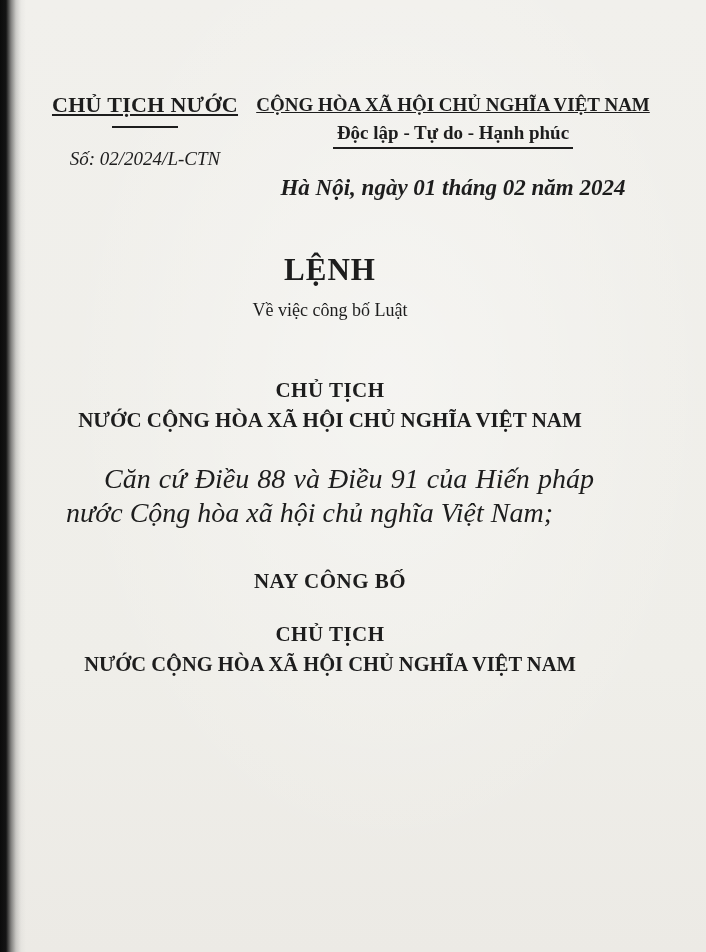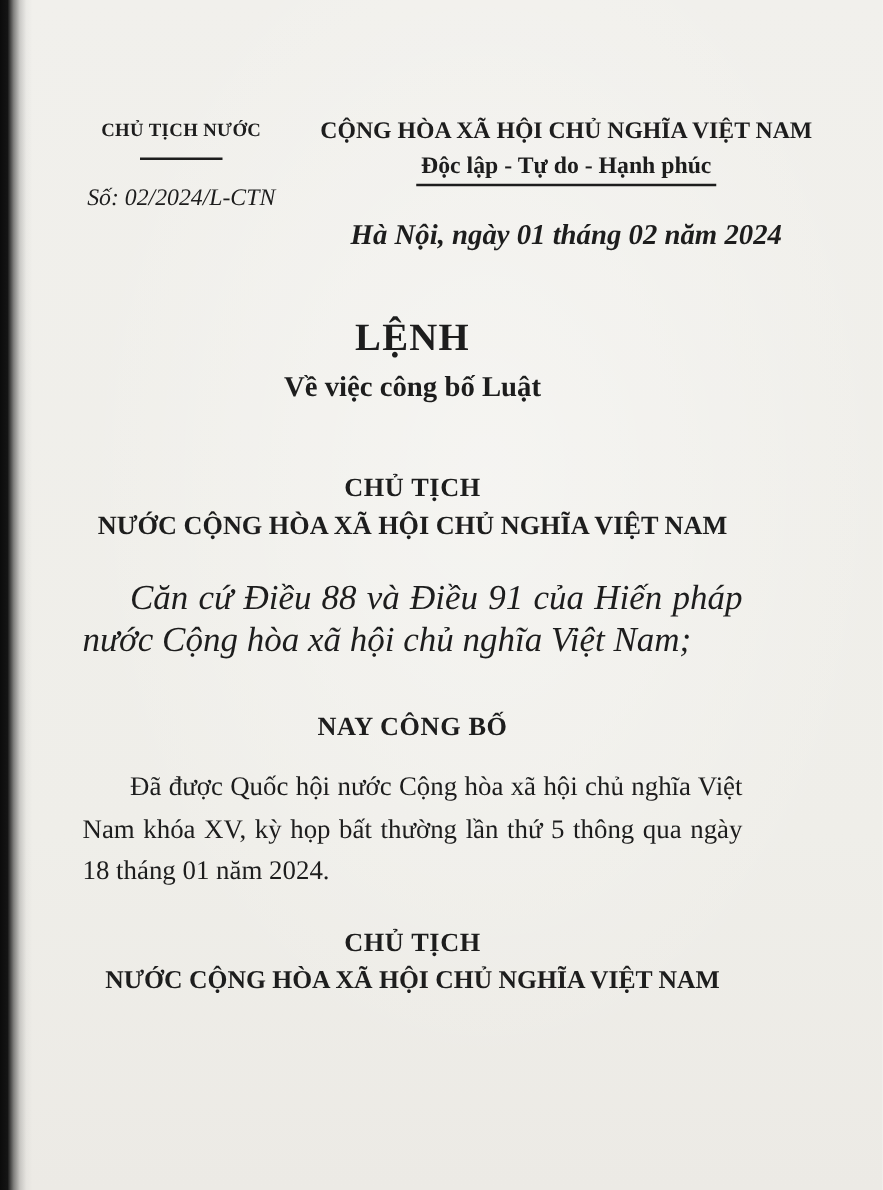--- a/index.html
+++ b/index.html
@@ -33,24 +33,25 @@
     display:flex;
     padding:94px 50px 0 40px;
   }
   .header-left{
     width:210px;
     text-align:center;
     flex:0 0 auto;
   }
   .org-name{
     font-weight:bold;
-    font-size:15px;
+    font-size:22px;
     line-height:22px;
     letter-spacing:0.3px;
     white-space:nowrap;
+    text-decoration:underline;
   }
   .org-rule{
     width:66px;
     border:0;
     border-top:2.5px solid #1d1d1d;
     margin:10px auto 20px auto;
   }
   .doc-number{
     font-size:19px;
     line-height:22px;
@@ -59,20 +60,21 @@
   }
   .header-right{
     flex:1;
     text-align:center;
   }
   .nation-line{
     font-weight:bold;
     font-size:19px;
     line-height:22px;
     white-space:nowrap;
+    text-decoration:underline;
   }
   .motto-line{
     display:inline-block;
     font-weight:bold;
     font-size:19px;
     line-height:22px;
     margin-top:6px;
     padding:0 4px 3px 4px;
     border-bottom:2.5px solid #1d1d1d;
     white-space:nowrap;
@@ -93,22 +95,22 @@
   .doc-title{
     text-align:center;
     font-weight:bold;
     font-size:31px;
     line-height:30px;
     letter-spacing:1px;
     margin-top:56px;
   }
   .doc-subtitle{
     text-align:center;
-    font-weight:bold;
-    font-size:23px;
+    font-weight:normal;
+    font-size:18px;
     line-height:26px;
     margin-top:12px;
   }
   .issuer{
     text-align:center;
     font-weight:bold;
     margin-top:52px;
   }
   .issuer-line1{
     font-size:21px;
@@ -200,20 +202,19 @@
     <div class="issuer">
       <div class="issuer-line1">CHỦ TỊCH</div>
       <div class="issuer-line2">NƯỚC CỘNG HÒA XÃ HỘI CHỦ NGHĨA VIỆT NAM</div>
     </div>
 
     <div class="preamble">
       <p>Căn cứ Điều 88 và Điều 91 của Hiến pháp nước Cộng hòa xã hội chủ nghĩa Việt Nam;</p>
     </div>
 
     <div class="announce-heading">NAY CÔNG BỐ</div>
-    <p class="passage">Đã được Quốc hội nước Cộng hòa xã hội chủ nghĩa Việt Nam khóa XV, kỳ họp bất thường lần thứ 5 thông qua ngày 18 tháng 01 năm 2024.</p>
 
     <div class="signature">
       <div class="signature-line1">CHỦ TỊCH</div>
       <div class="signature-line2">NƯỚC CỘNG HÒA XÃ HỘI CHỦ NGHĨA VIỆT NAM</div>
     </div>
   </div>
 </div>
 
 </body></html>

